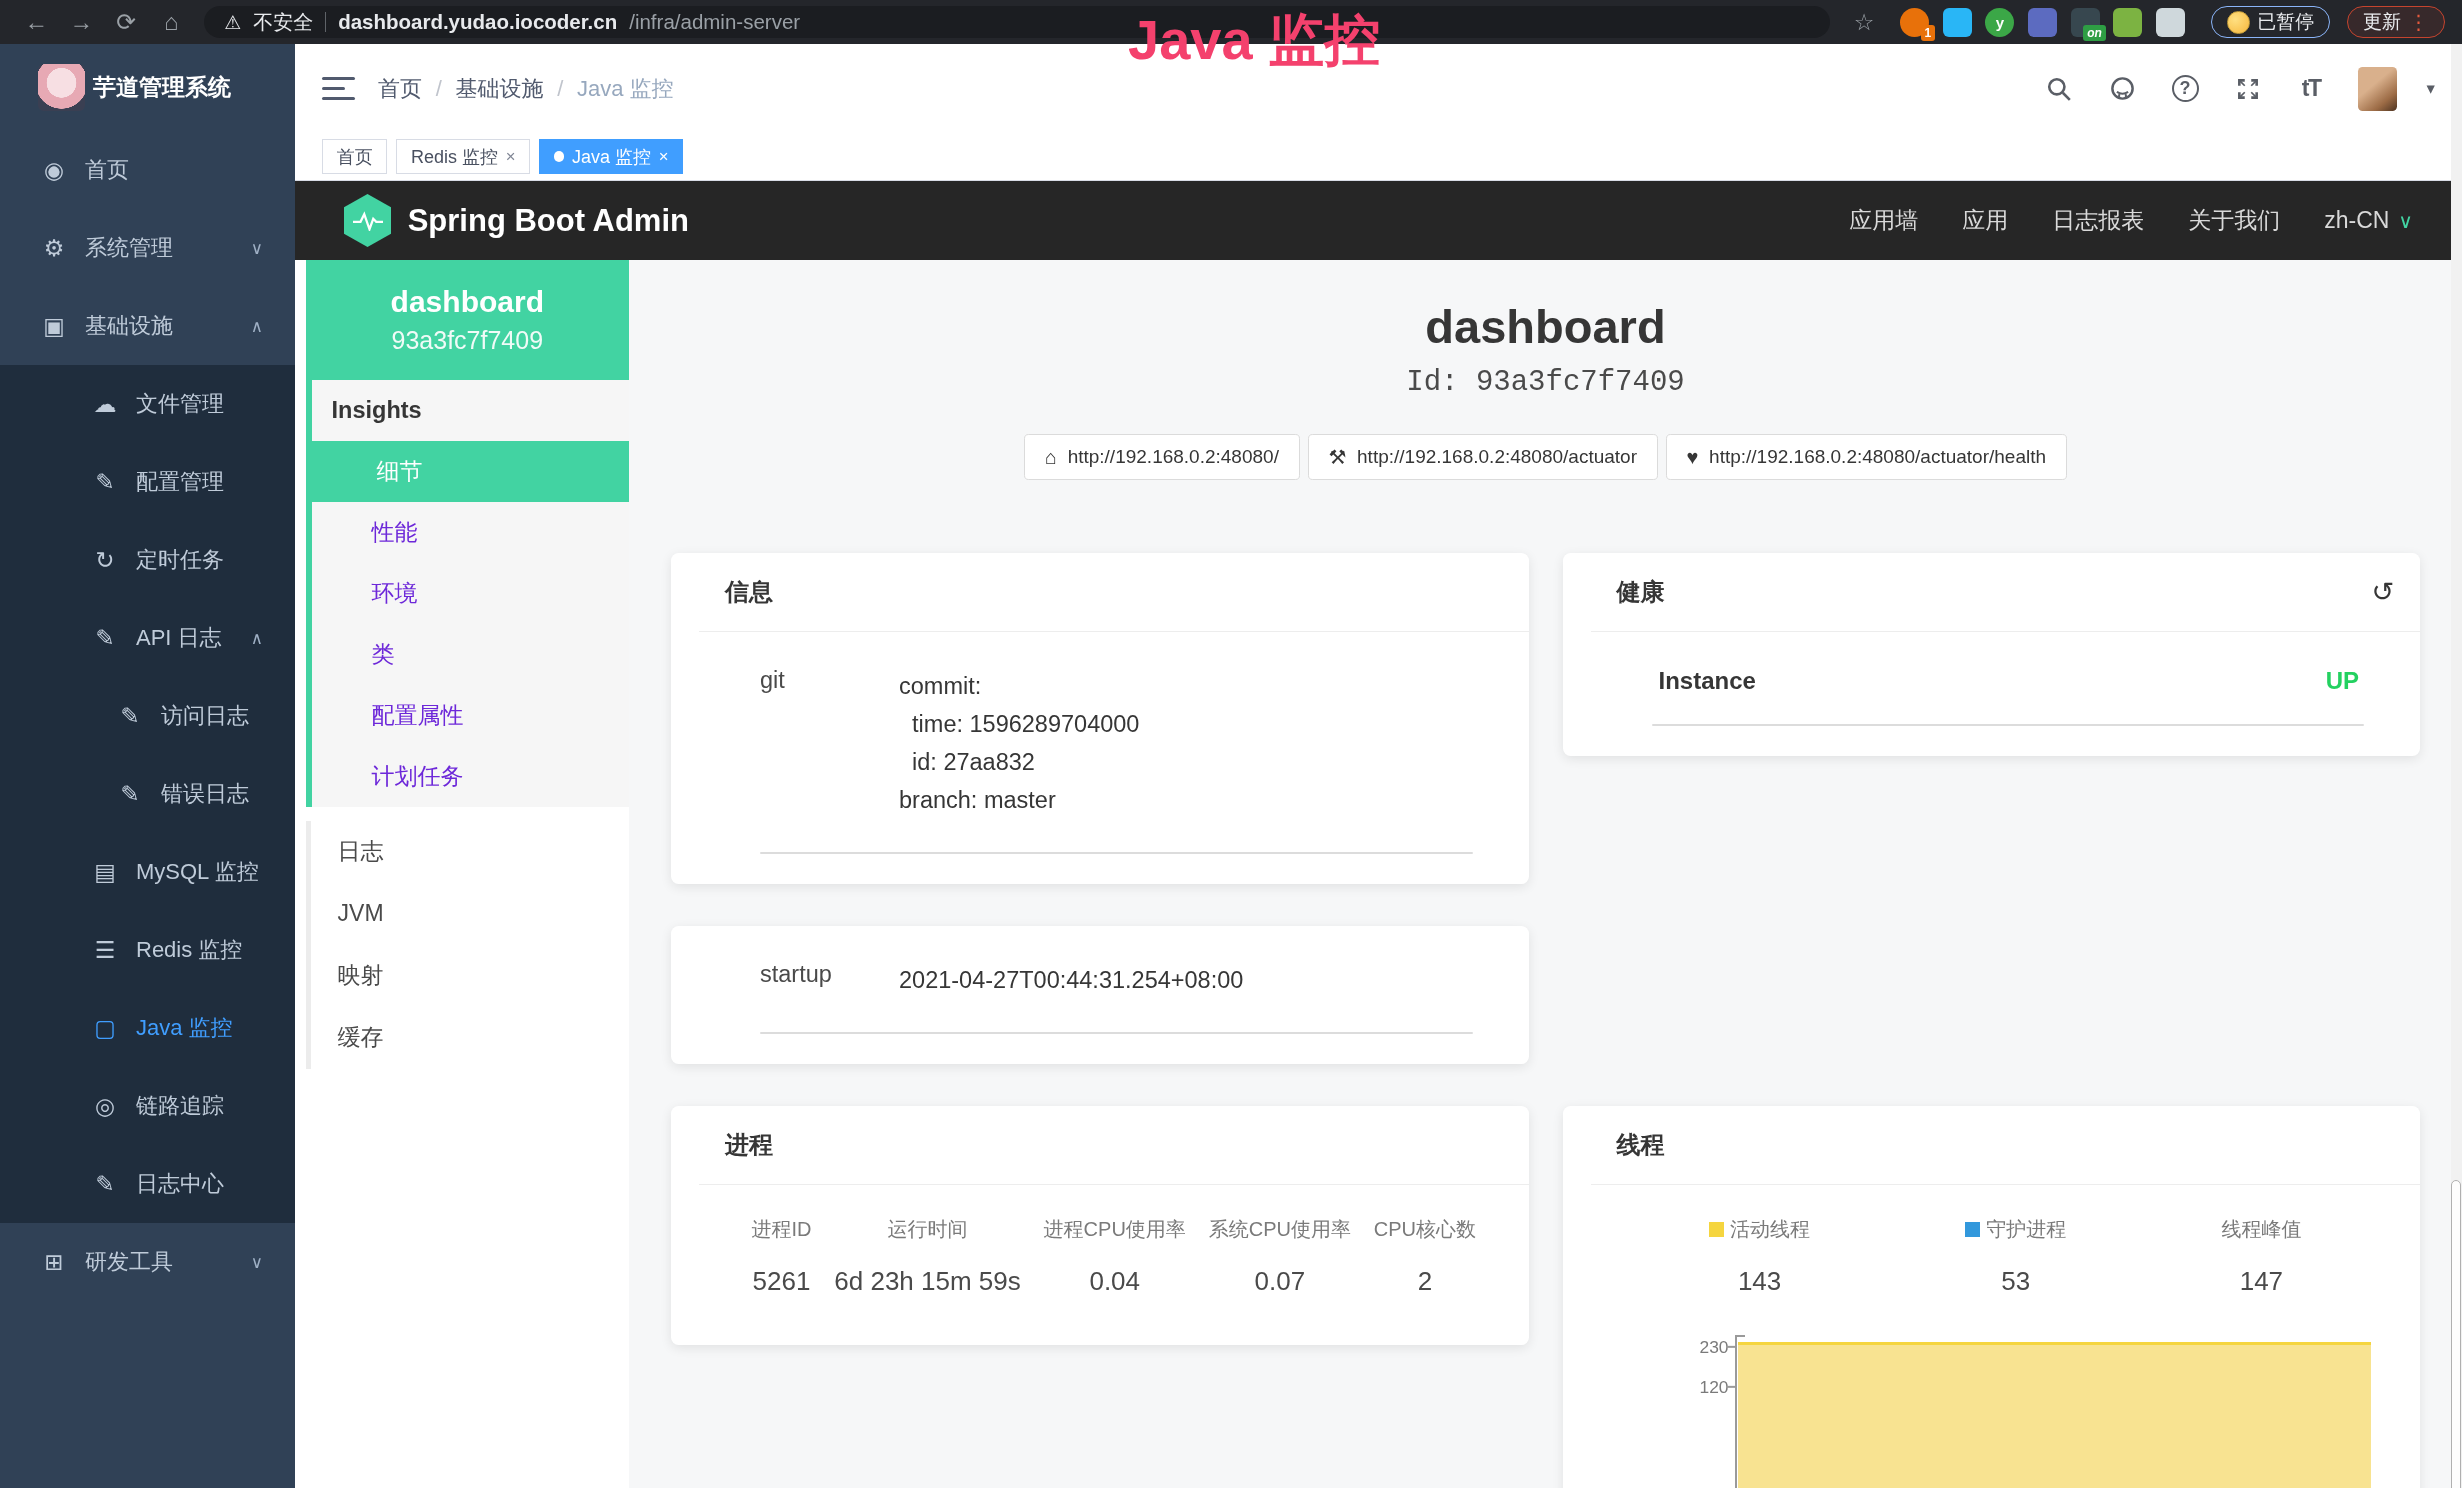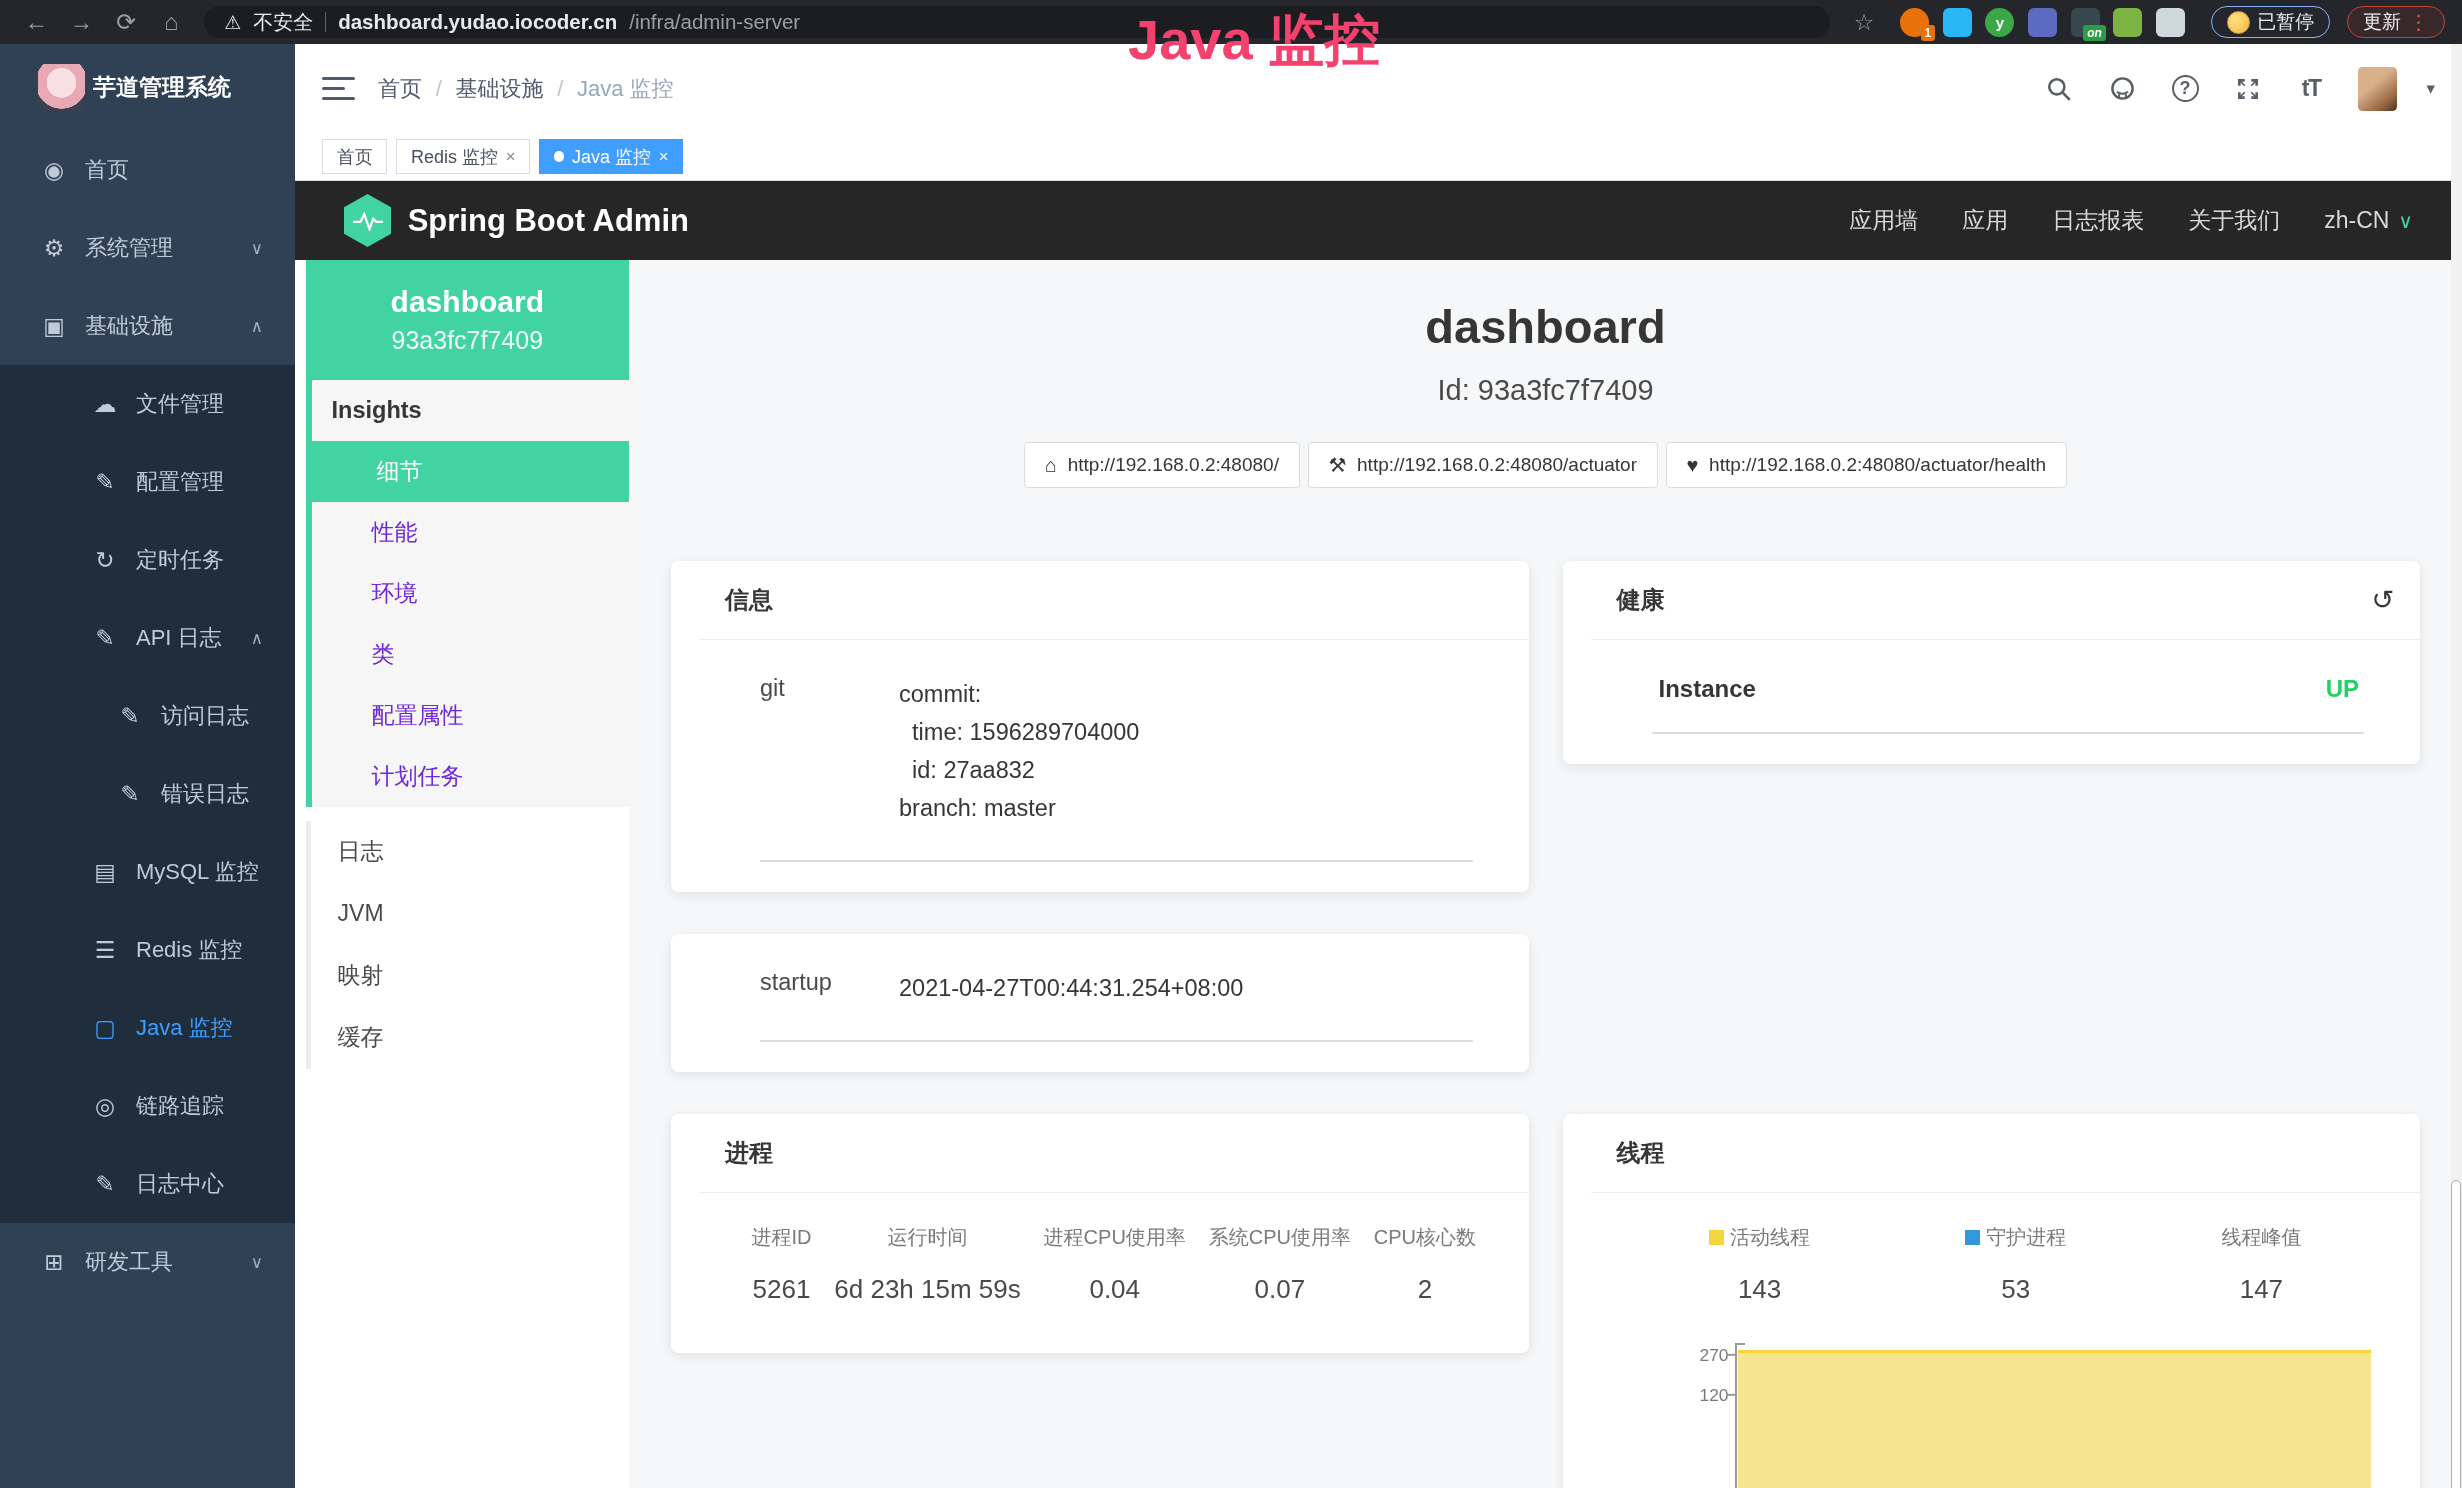--- a/index.html
+++ b/index.html
@@ -82,21 +82,21 @@
   .app-block .ai { font-size:25px; opacity:.92; }
   .insights { background:#f6f6f6; border-left:6px solid #42d3a2; }
   .ins-h { height:61px; display:flex; align-items:center; padding-left:20px; font-size:23.5px; font-weight:700; color:#363636; }
   .s-item { height:61px; display:flex; align-items:center; padding-left:60px; font-size:23px; color:#6d28d9; cursor:pointer; }
   .s-item.active { background:#42d3a2; color:#fff; margin-left:-6px; padding-left:71px; }
   .low-list { margin-top:13.7px; border-left:5.3px solid #ececec; }
   .s-item2 { height:62px; display:flex; align-items:center; padding-left:27px; font-size:23px; color:#4a4a4a; cursor:pointer; }
 
   .sba-main { flex:1; min-width:0; padding:39px 42px 0; overflow:hidden; }
   .app-title { text-align:center; font-size:47px; font-weight:700; color:#363636; }
-  .app-sub { text-align:center; font-size:29px; color:#4a4a4a; margin-top:20px; }
+  .app-sub { text-align:center; font-size:29px; color:#4a4a4a; margin-top:12px;font-family:Liberation Mono, monospace; }
   .links { display:flex; justify-content:center; gap:7.6px; margin-top:35px; }
   .link-btn { height:46px; border:1.5px solid #dbdbdb; background:#fff; border-radius:4.6px; display:flex; align-items:center; gap:10.6px; padding:0 20px; font-size:19px; color:#363636; cursor:pointer; white-space:nowrap; }
   .link-btn .li { font-size:20px; }
 
   .cards { display:grid; grid-template-columns:1fr 1fr; column-gap:34px; row-gap:42px; margin-top:73px; align-items:start; }
   .card { background:#fff; border-radius:7.6px; box-shadow:0 3px 12px rgba(0,0,0,.09); overflow:hidden;padding-left:28px; }
   .card-h { padding:23px 26px; font-size:24px; font-weight:700; color:#363636; border-bottom:1.5px solid #ededed; display:flex; align-items:center; justify-content:space-between; }
   .hist-ic { font-size:27px; font-weight:400; color:#363636; cursor:pointer; }
   .card-b { padding:35px 26px 30px; }
   .kv { display:flex; font-size:23.5px; color:#4a4a4a; }
@@ -450,21 +450,21 @@
                       </div>
                       <div class="stat">
                         <div class="sl">线程峰值</div>
                         <div class="sv">147</div>
                       </div>
                     </div>
                   <div class="chart">
                     <span class="axis-cap"></span>
                     <span class="axis"></span>
                     <div>
-                        <span class="tick" style="top: 16.7px;">270</span>
+                        <span class="tick" style="top: 16.7px;">230</span>
                         <span class="tick-dash" style="top: 16.7px;"></span>
                         <span class="tick" style="top: 57px;">120</span>
                         <span class="tick-dash" style="top: 57px;"></span>
                       </div>
                     <div class="area" style="background: rgb(248, 227, 145); border-top-color: rgb(245, 213, 63);"></div>
                   </div>
                 </div>
               </section>
 
             </div>

